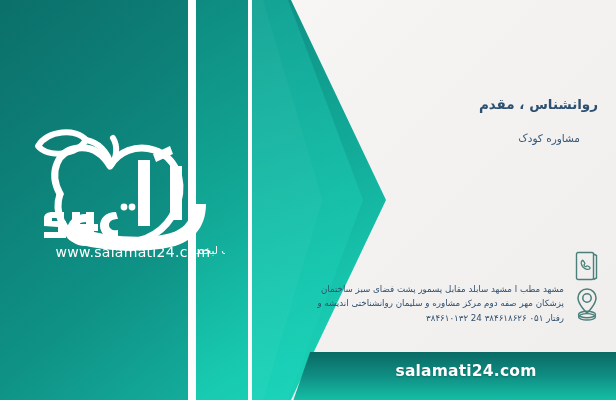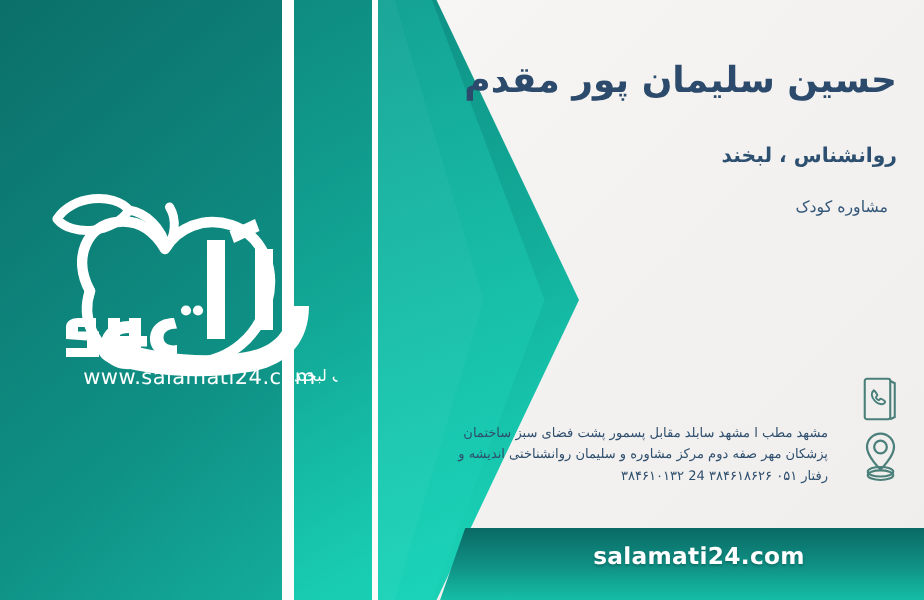--- a/index.html
+++ b/index.html
@@ -120,42 +120,42 @@
     width:420px;
     text-align:right;
     direction:rtl;
     color:#2e5070;
     font-size:13.5px;
     font-weight:bold;
     font-family:"DejaVu Sans","Liberation Sans",sans-serif;
   }
   .speciality{
     position:absolute;
-    right:24px;top:132px;
+    right:36px;top:132px;
     width:420px;
     text-align:right;
     direction:rtl;
     color:#35587a;
     font-size:10.5px;
     font-family:"DejaVu Sans","Liberation Sans",sans-serif;
   }
 
   
   .contact{
     position:absolute;
     right:14px;top:248px;
     width:390px;
     direction:rtl;
   }
   .contact-row{
     display:flex;
     flex-direction:row;
     align-items:center;
     justify-content:flex-end;
-    gap:20px;
+    gap:8px;
     margin-bottom:4px;
   }
   .contact-icon{
     flex:0 0 auto;
     width:30px;height:36px;
     display:flex;align-items:center;justify-content:center;
   }
   .contact-icon svg{display:block;}
   .contact-text{
     flex:1 1 auto;
@@ -222,22 +222,21 @@
       </g>
 
       <text x="176" y="146" text-anchor="end" fill="#ffffff" font-family="DejaVu Sans, Liberation Sans, sans-serif" font-size="10.5" direction="rtl">براحتی یک لبخند</text>
     </svg>
 
     <div style="position:absolute;left:18px;top:136px;width:190px;text-align:center;color:#ffffff;
                 font-size:14px;letter-spacing:.3px;
                 font-family:'DejaVu Sans','Liberation Sans',sans-serif;">www.salamati24.com</div>
   </div>
 
-  <div class="name">حسین  سلیمان پور مقدم</div>
-  <div class="role">روانشناس ، لبخند</div>
+  <div class="role">روانشناس ، مقدم</div>
   <div class="speciality">مشاوره کودک</div>
 
   <div class="contact">
 
     <div class="contact-row row-phonebook">
       <div class="contact-icon">
         <svg width="24" height="30" viewBox="0 0 24 30" xmlns="http://www.w3.org/2000/svg" aria-hidden="true">
           <rect x="1.5" y="1.5" width="17" height="27" rx="1.5" fill="none" stroke="#4a7f7a" stroke-width="1.4"></rect>
           <path d="M18.5 3 L21.5 4.5 L21.5 27 L18.5 28.5" fill="none" stroke="#4a7f7a" stroke-width="1.4"></path>
           <path d="M7.2 9.5 c-1.6 1.2 -1.3 4.3 1 6.7 c2.3 2.4 5.3 2.9 6.6 1.4 c.5 -.6 .2 -1.2 -.4 -1.6 l-1.6 -1 c-.6 -.4 -1.1 -.1 -1.5 .4 c-.4 .5 -.9 .4 -1.6 -.3 c-.8 -.8 -.9 -1.3 -.4 -1.7 c.5 -.4 .8 -.9 .4 -1.5 l-1 -1.6 c-.4 -.6 -1 -.9 -1.5 -.4 z" fill="none" stroke="#4a7f7a" stroke-width="1.3"></path>

